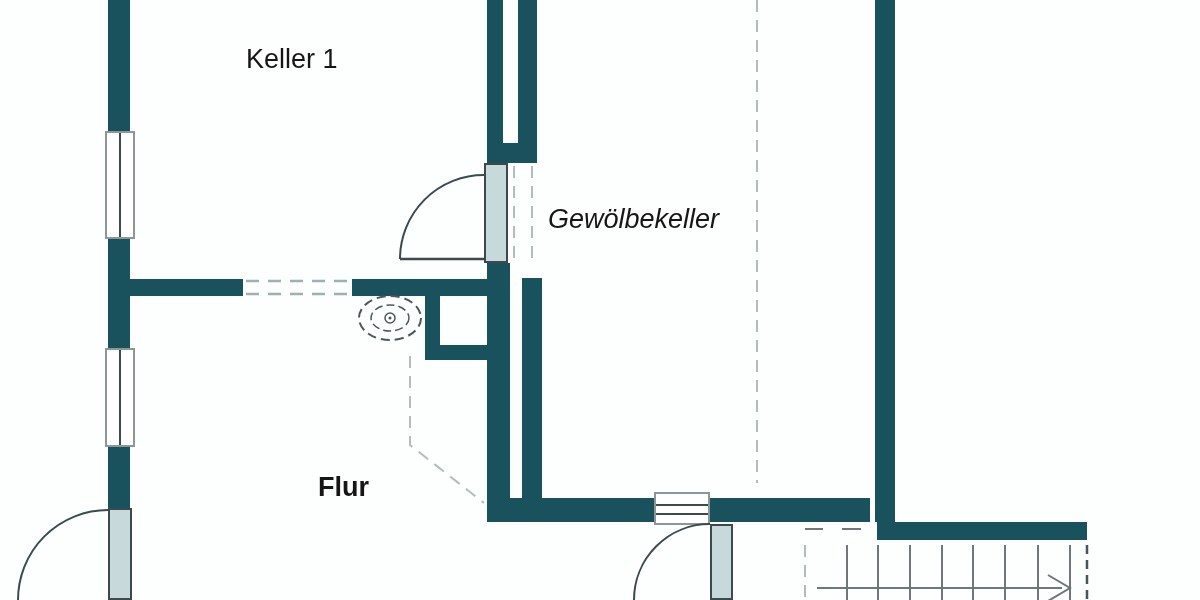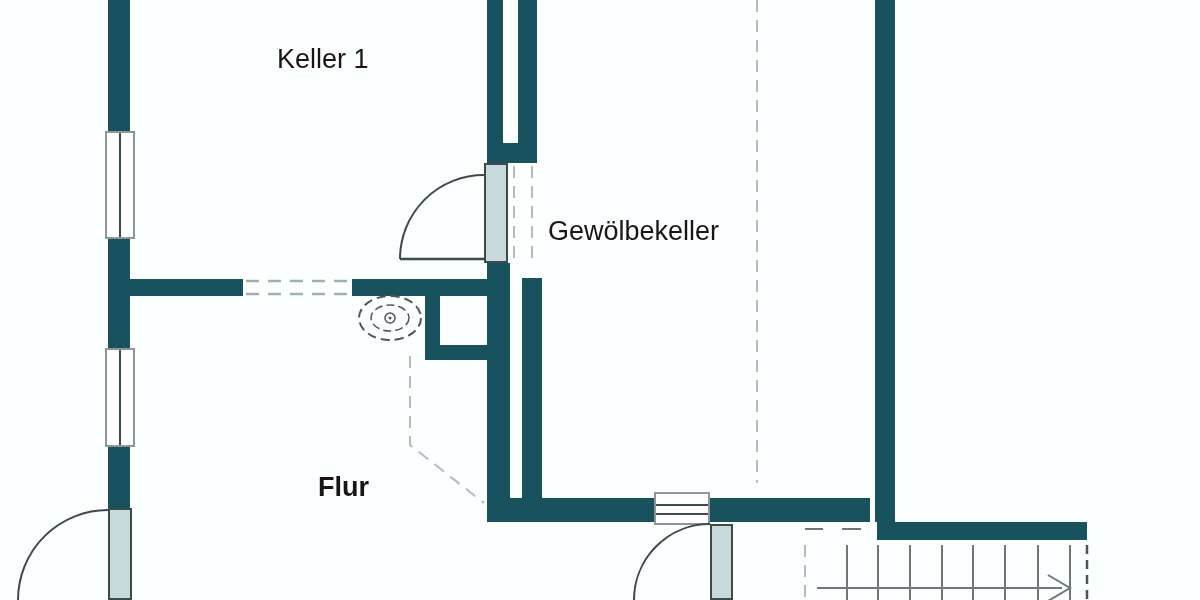--- a/index.html
+++ b/index.html
@@ -99,17 +99,17 @@
     <path class="stair-line" d="M 942 545 V 600"></path>
     <path class="stair-line" d="M 973 545 V 600"></path>
     <path class="stair-line" d="M 1005 545 V 600"></path>
     <path class="stair-line" d="M 1038 545 V 600"></path>
     <path class="stair-line" d="M 1070 545 V 600"></path>
     <path class="stair-line" d="M 817 588 H 1062"></path>
     <path class="stair-line" d="M 1048 575 L 1070 588 L 1048 601"></path>
     <path class="dashed-dark" d="M 1087 545 V 600"></path>
   </svg>
 
-  <div class="room-label" style="left:246px;top:44px;margin-left:31px;">Keller 1</div>
-  <div class="room-label" style="left:548px;top:216px;">Gewölbekeller</div>
+  <div class="room-label" style="left:246px;top:44px;">Keller 1</div>
+  <div class="room-label" style="left:548px;top:204px;font-style:italic;">Gewölbekeller</div>
   <div class="room-label" style="left:318px;top:472px;font-weight:bold;">Flur</div>
 
 </div>
 
 </body></html>

